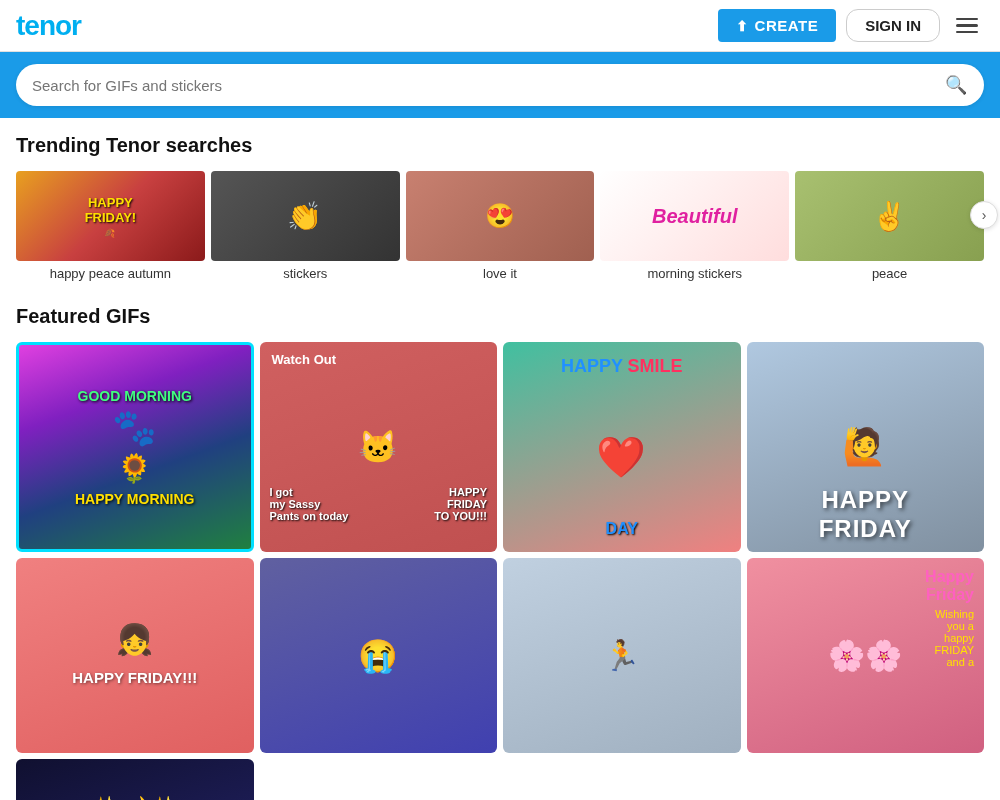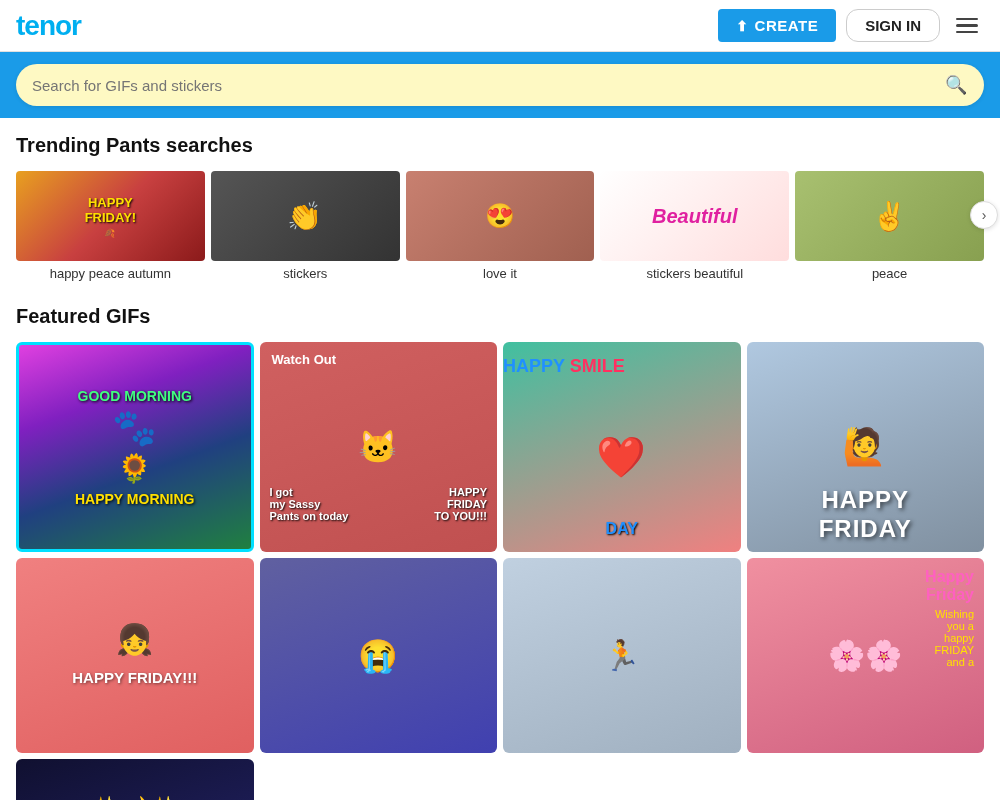--- a/index.html
+++ b/index.html
@@ -67,21 +67,21 @@
       display: block;
     }
 
     
     #search-section {
       background: #1a9be8;
       padding: 12px 16px;
     }
     #search-wrapper {
       display: flex;
-      background: #fef9c3;
+      background: #ffffff;
       border-radius: 24px;
       padding: 10px 16px;
       box-shadow: 0 1px 4px rgba(0,0,0,0.1);
       gap: 12px;
     }
     #search-input {
       flex: 1;
       border: none;
       outline: none;
       font-size: 15px;
@@ -261,21 +261,21 @@
     }
     .gif-watch-out {
       position: absolute; top: 10px; left: 12px;
       color: #fff; font-weight: 700; font-size: 13px;
     }
     .gif-sassy-lines {
       position: absolute; bottom: 30px; left: 10px;
       color: #fff; font-size: 11px; font-weight: 700; text-shadow: 1px 1px 2px #000;
     }
     .gif-happy-smile-text {
-      position: absolute; top: 14px; left: 0; right: 0; 
+      position: absolute; top: 14px; left: 0; right: 0; text-align: center;
       font-weight: 900; font-size: 18px;
     }
     .gif-happy-smile-text span:first-child { color: #2090ff; }
     .gif-happy-smile-text span:last-child { color: #ff3060; }
     .gif-smile-day { color: #2090ff; font-weight: 900; font-size: 16px; text-shadow: 1px 1px 2px #000; }
     .gif-happy-flowers-text {
       position: absolute; top: 10px; right: 10px; text-align: right;
     }
     .gif-happy-flowers-text .line1 { color: #ff60c0; font-weight: 900; font-size: 16px; }
     .gif-happy-flowers-text .line2 { color: #ffe000; font-weight: 700; font-size: 12px; }
@@ -322,21 +322,21 @@
     <input id="search-input" type="text" placeholder="Search for GIFs and stickers" style="">
     <button id="search-icon-btn">
       <span>🔍</span>
     </button>
   </div>
 </div>
 
 <div id="main">
 
   <div id="trending-section">
-    <div class="section-title">Trending Pants searches</div>
+    <div class="section-title">Trending Tenor searches</div>
     <div id="trending-grid">
 
       <div class="trending-item">
         <div class="trending-thumb thumb-happy-friday">
           <div style="text-align:center;">
             <div style="font-size:13px;font-weight:900;color:#ffe000;text-shadow:1px 1px 2px #000;">HAPPY<br>FRIDAY!</div>
             <div style="font-size:9px;color:#ffcc00;margin-top:3px;">🍂</div>
           </div>
         </div>
         <div class="trending-label">happy peace autumn</div>
@@ -353,21 +353,21 @@
         <div class="trending-thumb thumb-love-it">
           <span style="font-size:24px;">😍</span>
         </div>
         <div class="trending-label">love it</div>
       </div>
 
       <div class="trending-item">
         <div class="trending-thumb thumb-morning-beautiful">
           <span style="font-size:20px;font-weight:900;color:#e020a0;font-style:italic;">Beautiful</span>
         </div>
-        <div class="trending-label">stickers beautiful</div>
+        <div class="trending-label">morning stickers</div>
       </div>
 
       <div class="trending-item">
         <div class="trending-thumb thumb-peace">
           <span style="font-size:28px;">✌️</span>
         </div>
         <div class="trending-label">peace</div>
       </div>
 
       <button id="trending-next-btn">›</button>

